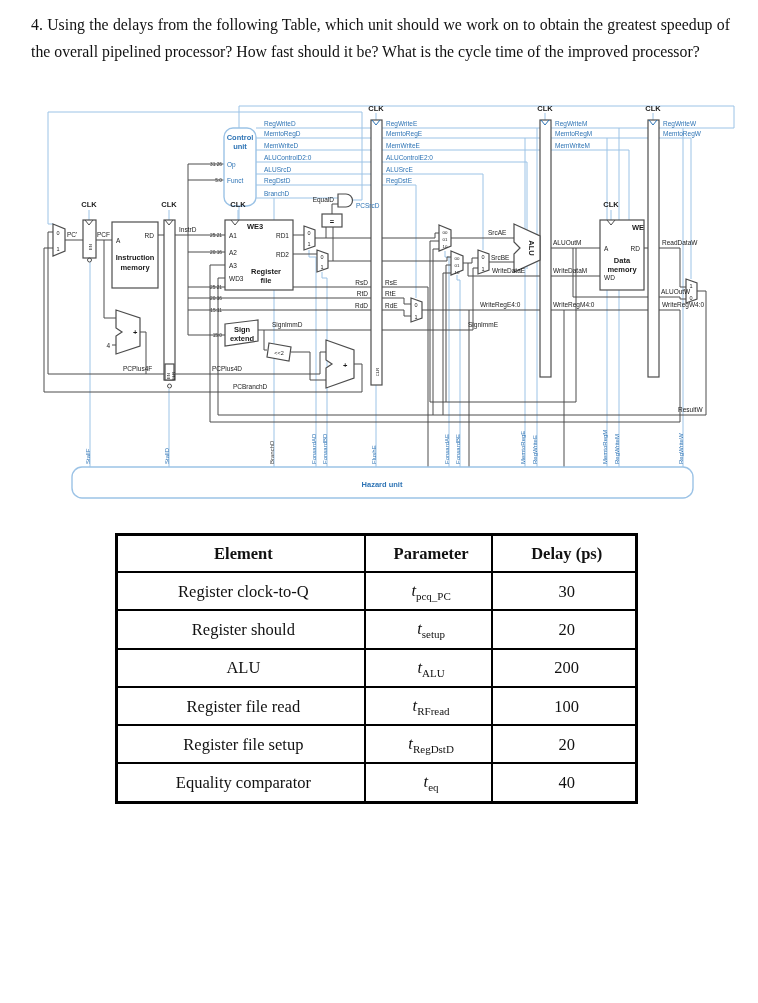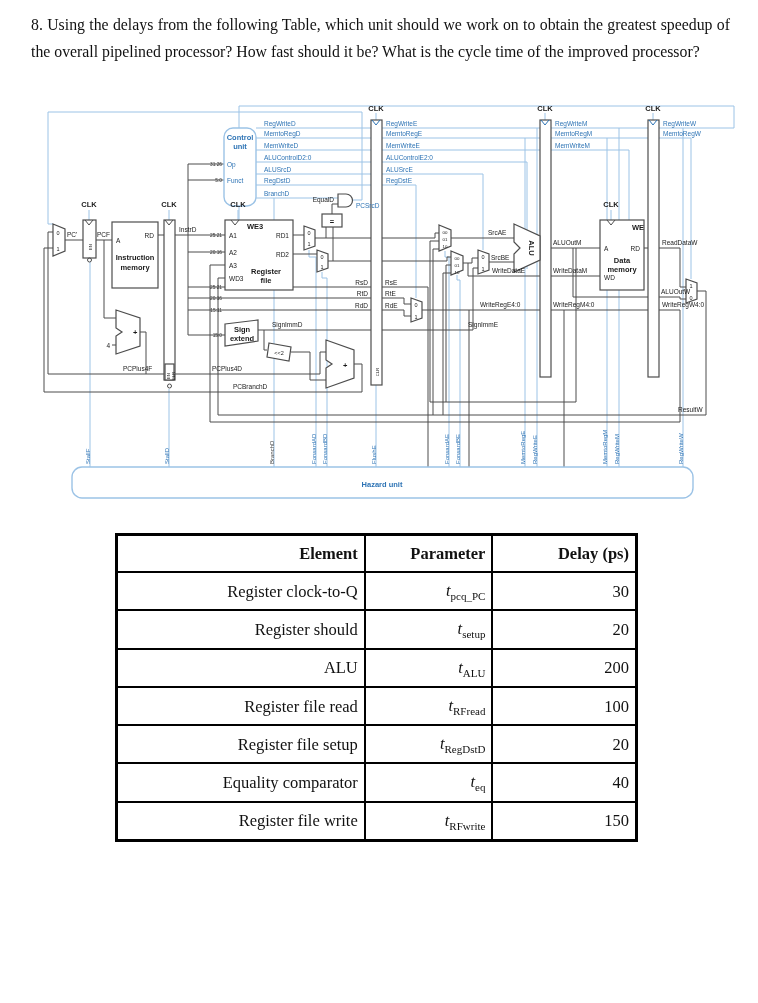--- a/index.html
+++ b/index.html
@@ -24,32 +24,32 @@
   .w{stroke:#4d4d4d;stroke-width:1;fill:none}
   .lb{stroke:#9cc3e6;stroke-width:1;fill:none}
   .bx{stroke:#4d4d4d;stroke-width:1.2;fill:#fff}
   .bxb{stroke:#9cc3e6;stroke-width:1.4;fill:#fff}
   .wg{stroke:#4d4d4d;stroke-width:1;fill:none}
   .wgb{stroke:#2e74b5;stroke-width:1;fill:none}
   
   .dtable{position:absolute;left:115px;top:533px;width:523px;border-collapse:collapse;
           border:3px solid #000}
   .dtable th,.dtable td{border:2.5px solid #000;padding:8px 6px 7px 11px;font-size:16.5px;
-          text-align:right;vertical-align:middle;background:#fff}
+          text-align:center;vertical-align:middle;background:#fff}
   .dtable th{font-weight:bold}
   .col-el{width:250px}.col-pa{width:128px}.col-de{width:145px}
   .pb{font-style:italic}
   .ps{font-size:11px;font-style:normal}
 </style>
 </head>
 <body>
 
 <div class="page">
 
-  <div class="question">8. Using the delays from the following Table, which unit should we work on to obtain the greatest speedup of the overall pipelined processor? How fast should it be? What is the cycle time of the improved processor?</div>
+  <div class="question">4. Using the delays from the following Table, which unit should we work on to obtain the greatest speedup of the overall pipelined processor? How fast should it be? What is the cycle time of the improved processor?</div>
 
   <svg class="diagram" width="716" height="408" viewBox="0 0 716 408">
 
     <g>
       <path class="lb" d="M228,26 H343 M228,36 H343 M228,48 H343 M228,60 H343 M228,72 H343 M228,83 H343 M228,96 H310"></path>
       <path class="lb" d="M354,26 H512 M354,36 H512 M354,48 H512 M354,60 H499 V167 M354,72 H455 V148 M354,83 H388 V196"></path>
       <path class="lb" d="M523,26 H620 M523,36 H620 M523,48 H601 V118"></path>
       <path class="lb" d="M631,26 H706 V4 H211 V118 M631,36 H663 V177"></path>
       <path class="lb" d="M325,98 H334 V10 H20 V122 H25"></path>
       <path class="lb" d="M62,160 V365 M141,287 V365 M348,283 V365 M246,96 V365"></path>
@@ -361,21 +361,16 @@
         <tr>
       <td>Register file setup</td>
       <td><span class="pb">t</span><sub class="ps">RegDstD</sub></td>
       <td>20</td>
     </tr>
         <tr>
       <td>Equality comparator</td>
       <td><span class="pb">t</span><sub class="ps">eq</sub></td>
       <td>40</td>
     </tr>
-        <tr>
-      <td>Register file write</td>
-      <td><span class="pb">t</span><sub class="ps">RFwrite</sub></td>
-      <td>150</td>
-    </tr>
       </tbody>
   </table>
 
 </div>
 
 </body></html>

